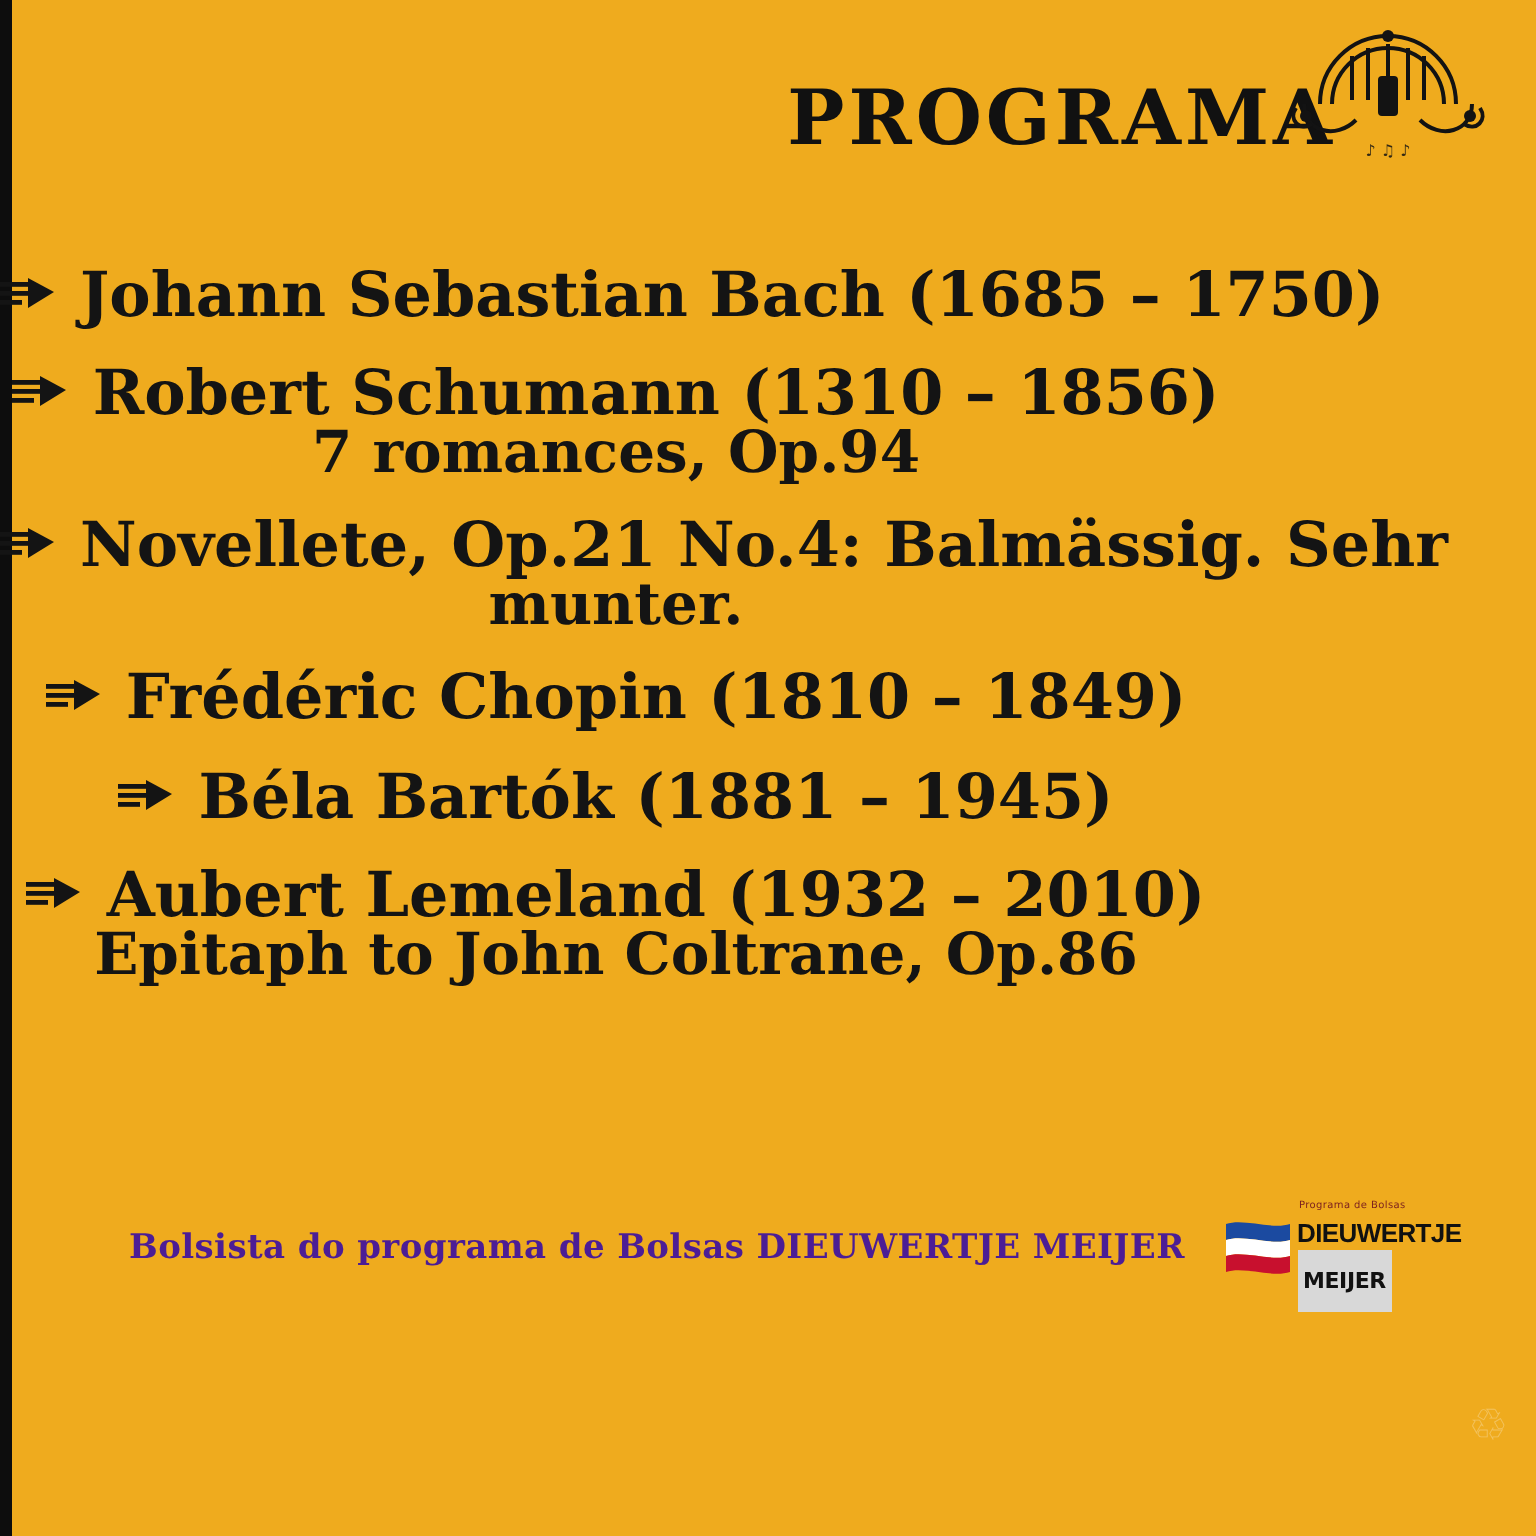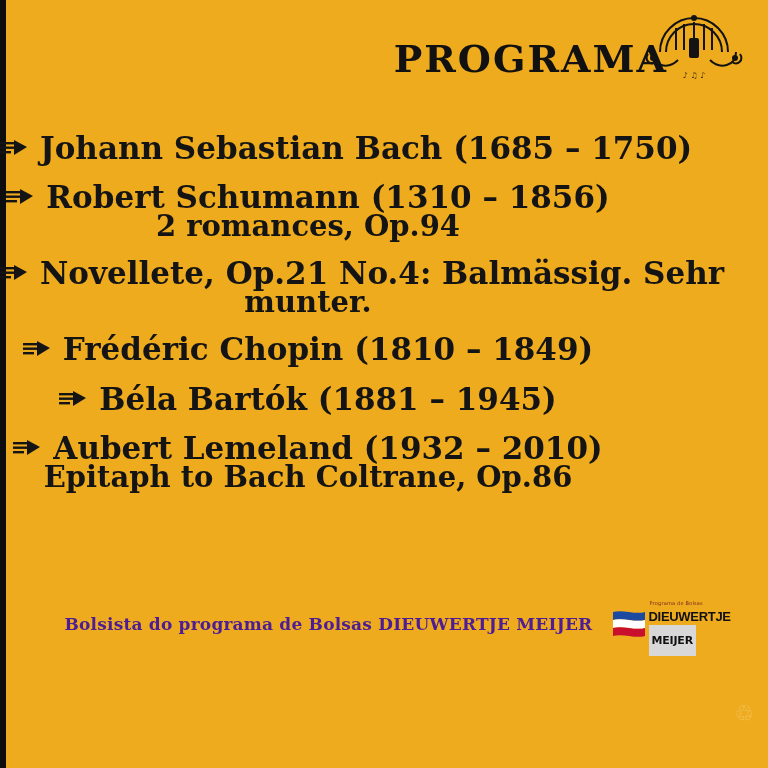--- a/index.html
+++ b/index.html
@@ -223,21 +223,21 @@
           <svg viewBox="0 0 30 20" width="30" height="20" xmlns="http://www.w3.org/2000/svg">
             <g fill="#141414">
               <rect x="0" y="5" width="14" height="2.4"></rect>
               <rect x="0" y="9.5" width="14" height="2.4"></rect>
               <rect x="0" y="14" width="11" height="2.4"></rect>
               <path d="M14 3 L27 10 L14 18 Z"></path>
             </g>
           </svg>
         </span><span>Robert Schumann (1310 – 1856)</span>
       </div>
-      <div class="entry-sub">2 romances, Op.94</div>
+      <div class="entry-sub">7 romances, Op.94</div>
     </div>
 
     <div class="entry">
       <div class="entry-main">
         <span class="bullet">
           <svg viewBox="0 0 30 20" width="30" height="20" xmlns="http://www.w3.org/2000/svg">
             <g fill="#141414">
               <rect x="0" y="5" width="14" height="2.4"></rect>
               <rect x="0" y="9.5" width="14" height="2.4"></rect>
               <rect x="0" y="14" width="11" height="2.4"></rect>
@@ -285,21 +285,21 @@
           <svg viewBox="0 0 30 20" width="30" height="20" xmlns="http://www.w3.org/2000/svg">
             <g fill="#141414">
               <rect x="0" y="5" width="14" height="2.4"></rect>
               <rect x="0" y="9.5" width="14" height="2.4"></rect>
               <rect x="0" y="14" width="11" height="2.4"></rect>
               <path d="M14 3 L27 10 L14 18 Z"></path>
             </g>
           </svg>
         </span><span>Aubert Lemeland (1932 – 2010)</span>
       </div>
-      <div class="entry-sub">Epitaph to Bach Coltrane, Op.86</div>
+      <div class="entry-sub">Epitaph to John Coltrane, Op.86</div>
     </div>
 
   </div>
 
   <div class="footer">
     <div class="footer-inner">
       <span class="footer-text">Bolsista  do  programa de Bolsas DIEUWERTJE MEIJER</span>
       <span class="sponsor-logo">
         <span class="sp-top">Programa de Bolsas</span>
         <span class="sp-flag">

